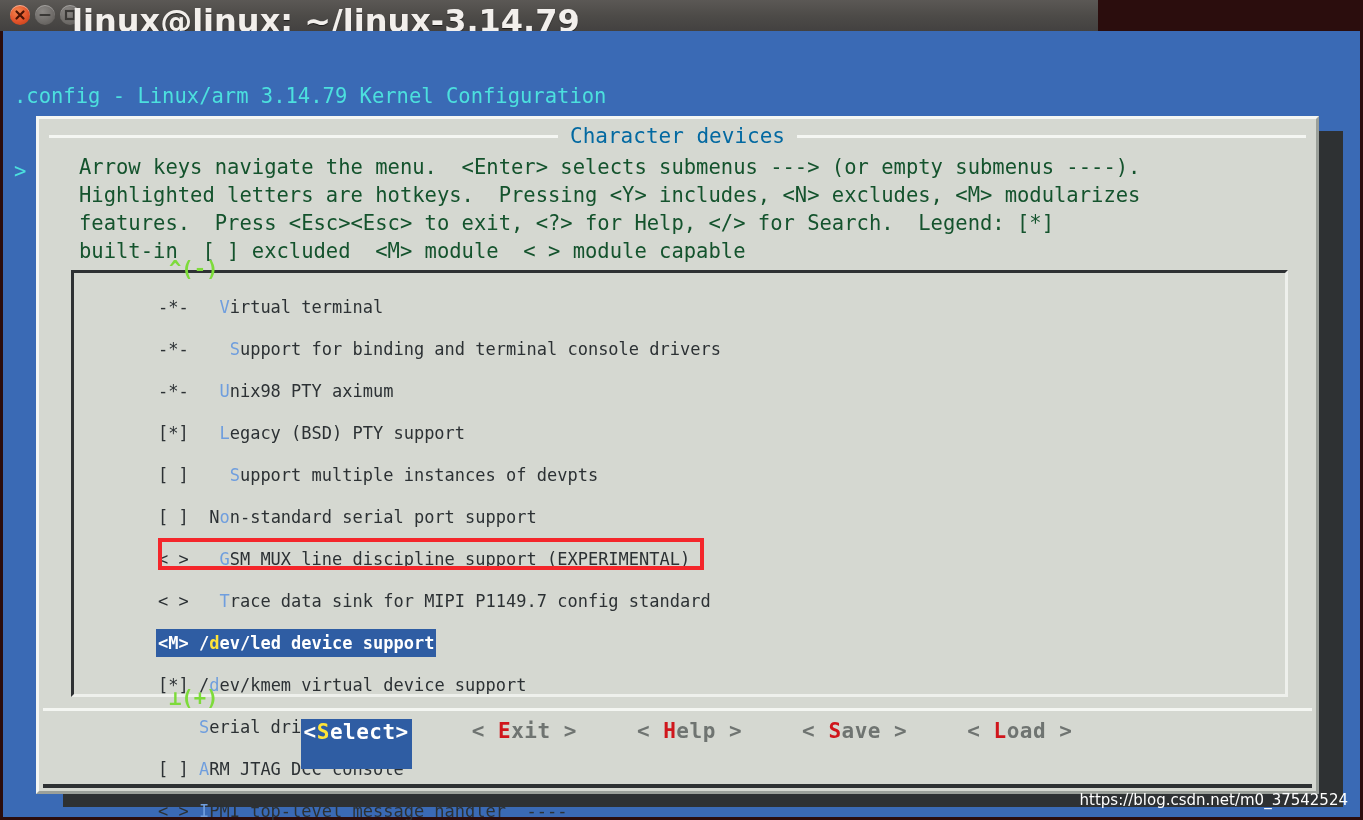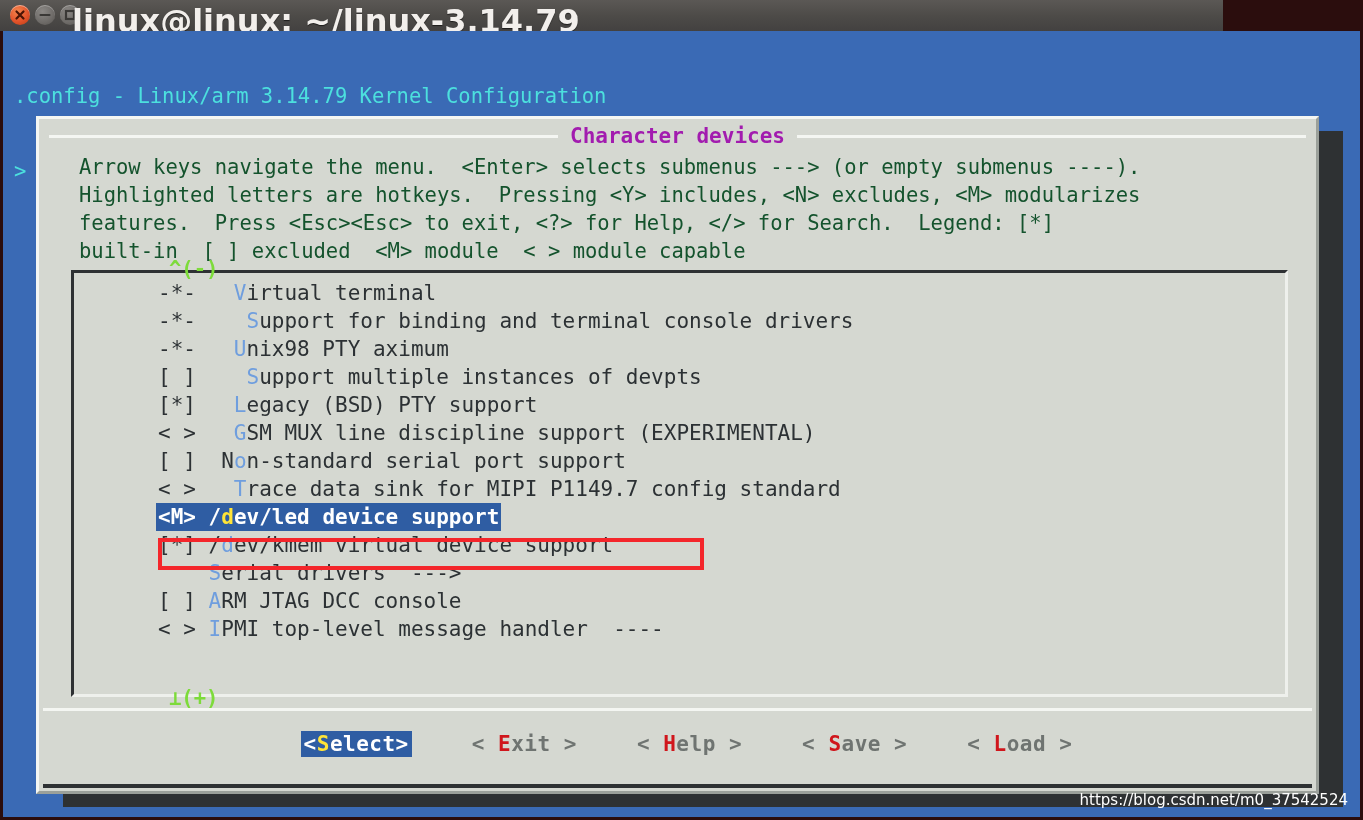--- a/index.html
+++ b/index.html
@@ -6,21 +6,21 @@
   html,body{margin:0;padding:0;}
   body{
     width:1363px;height:820px;overflow:hidden;
     background:#2b0d0d;
     font-family:"DejaVu Sans Mono","Liberation Mono",monospace;
   }
   .screen{position:absolute;left:0;top:0;width:1363px;height:820px;}
 
   
   .titlebar{
-    position:absolute;left:0;top:0;width:1223px;height:31px;
+    position:absolute;left:0;top:0;width:1098px;height:31px;
     background:linear-gradient(to bottom,#5b5855 0%,#4c4a47 55%,#434140 100%);
     overflow:hidden;
     text-decoration:underline;
   }
   .wbtns{position:absolute;left:10px;top:5px;display:flex;gap:5px;align-items:center;}
   .wbtn{width:20px;height:20px;border-radius:50%;position:relative;}
   .wbtn.close{background:radial-gradient(circle at 38% 32%,#f4864e 0%,#e2532a 55%,#b73a15 100%);
     box-shadow:inset 0 1px 0 rgba(255,255,255,.45);}
   .wbtn.min,.wbtn.max{background:radial-gradient(circle at 38% 32%,#8b8885 0%,#6e6b68 60%,#565350 100%);
     box-shadow:inset 0 1px 0 rgba(255,255,255,.3);}
@@ -58,21 +58,21 @@
     border-right:3px solid #9ba09a;border-bottom:3px solid #9ba09a;
     box-sizing:border-box;
   }
   .dlgtitle{
     position:absolute;left:0;top:5px;width:100%;
     display:flex;align-items:center;
   }
   .dlgtitle .rule{flex:1;height:3px;background:#f4f6f2;}
   .dlgtitle .rule.left{margin-right:12px;margin-left:10px;}
   .dlgtitle .rule.right{margin-left:12px;margin-right:10px;}
-  .dlgtitle .t{color:#a21caf;font-size:21px;font-weight:bold;white-space:nowrap;}
+  .dlgtitle .t{color:#0369a1;font-size:21px;font-weight:normal;white-space:nowrap;}
 
   .help{
     position:absolute;left:40px;top:34px;width:1215px;
     color:#14532d;font-size:20.5px;line-height:28px;white-space:pre-wrap;
   }
 
   
   .listbox{
     position:absolute;left:32px;top:151px;width:1217px;height:427px;
     background:#d5d8d1;
@@ -92,22 +92,22 @@
   .dnrule .seg.b{flex:1;background:#eef0ec;}
   .marker{
     position:absolute;color:#7ddb3a;font-size:20.5px;font-weight:bold;
     white-space:pre;line-height:1;z-index:4;
   }
   .marker.up{left:95px;top:-14px;}
   .marker.down{left:95px;top:auto;bottom:-14px;}
 
   .rows{position:absolute;left:0;top:6px;width:100%;}
   .row{
-    height:28px;line-height:28px;font-size:21px;color:#2c3134;white-space:pre;
-    padding-left:84px;box-sizing:border-box;
+    height:28px;line-height:28px;font-size:17px;color:#2c3134;white-space:pre;
+    padding-left:84px;box-sizing:border-box;margin-top:14px;
   }
   .row .mk{display:inline-block;}
   .row .hot{color:#6f9ede;}
   .row.sel{background:transparent;}
   .row.sel .selbg{
     background:#2f5da3;color:#ffffff;font-weight:bold;display:inline-block;
     padding:0 2px;margin-left:-2px;
   }
   .row.sel .hot{color:#ffe438;}
 
@@ -116,21 +116,21 @@
     position:absolute;left:155px;top:507px;width:546px;height:32px;
     border:4px solid #f4262b;box-sizing:border-box;z-index:6;pointer-events:none;
   }
 
   
   .btnsep{
     position:absolute;left:4px;top:589px;width:1269px;height:3px;background:#f4f6f2;
   }
   .btnbar{
     position:absolute;left:0;top:600px;width:100%;height:50px;
-    display:flex;justify-content:center;align-items:center;gap:60px;
+    display:flex;justify-content:center;gap:60px;
     padding-left:18px;box-sizing:border-box;
   }
   .btn{font-size:21px;font-weight:bold;color:#6f7471;white-space:pre;letter-spacing:.5px;}
   .btn .hot{color:#d0161c;}
   .btn.active{background:#2f5da3;color:#ffffff;padding:1px 3px;}
   .btn.active .hot{color:#ffe438;}
   .btmline{
     position:absolute;left:4px;bottom:3px;width:1269px;height:4px;background:#2e3133;
   }
 
@@ -195,24 +195,24 @@
         <div class="uprule">
           <span class="seg a"></span>
             <span class="seg b"></span>
         </div>
         <div class="marker up">^(-)</div>
 
         <div class="rows" id="rows">
             <div class="row"><span><span class="mk">-*-   </span><span class="hot">V</span><span>irtual terminal</span></span></div>
             <div class="row"><span><span class="mk">-*-    </span><span class="hot">S</span><span>upport for binding and terminal console drivers</span></span></div>
             <div class="row"><span><span class="mk">-*-   </span><span class="hot">U</span><span>nix98 PTY aximum</span></span></div>
+            <div class="row"><span><span class="mk">[*]   </span><span class="hot">L</span><span>egacy (BSD) PTY support</span></span></div>
             <div class="row"><span><span class="mk">[ ]    </span><span class="hot">S</span><span>upport multiple instances of devpts</span></span></div>
-            <div class="row"><span><span class="mk">[*]   </span><span class="hot">L</span><span>egacy (BSD) PTY support</span></span></div>
+            <div class="row"><span><span class="mk">[ ]  </span><span>N</span><span class="hot">o</span><span>n-standard serial port support</span></span></div>
             <div class="row"><span><span class="mk">&lt; &gt;   </span><span class="hot">G</span><span>SM MUX line discipline support (EXPERIMENTAL)</span></span></div>
-            <div class="row"><span><span class="mk">[ ]  </span><span>N</span><span class="hot">o</span><span>n-standard serial port support</span></span></div>
             <div class="row"><span><span class="mk">&lt; &gt;   </span><span class="hot">T</span><span>race data sink for MIPI P1149.7 config standard</span></span></div>
             <div class="row sel"><span class="selbg"><span class="mk">&lt;M&gt; </span><span>/</span><span class="hot">d</span><span>ev/led device support</span></span></div>
             <div class="row"><span><span class="mk">[*] </span><span>/</span><span class="hot">d</span><span>ev/kmem virtual device support</span></span></div>
             <div class="row"><span><span class="mk">    </span><span class="hot">S</span><span>erial drivers  ---&gt;</span></span></div>
             <div class="row"><span><span class="mk">[ ] </span><span class="hot">A</span><span>RM JTAG DCC console</span></span></div>
             <div class="row"><span><span class="mk">&lt; &gt; </span><span class="hot">I</span><span>PMI top-level message handler  ----</span></span></div>
           </div>
 
         <div class="dnrule">
           <span class="seg a"></span>

